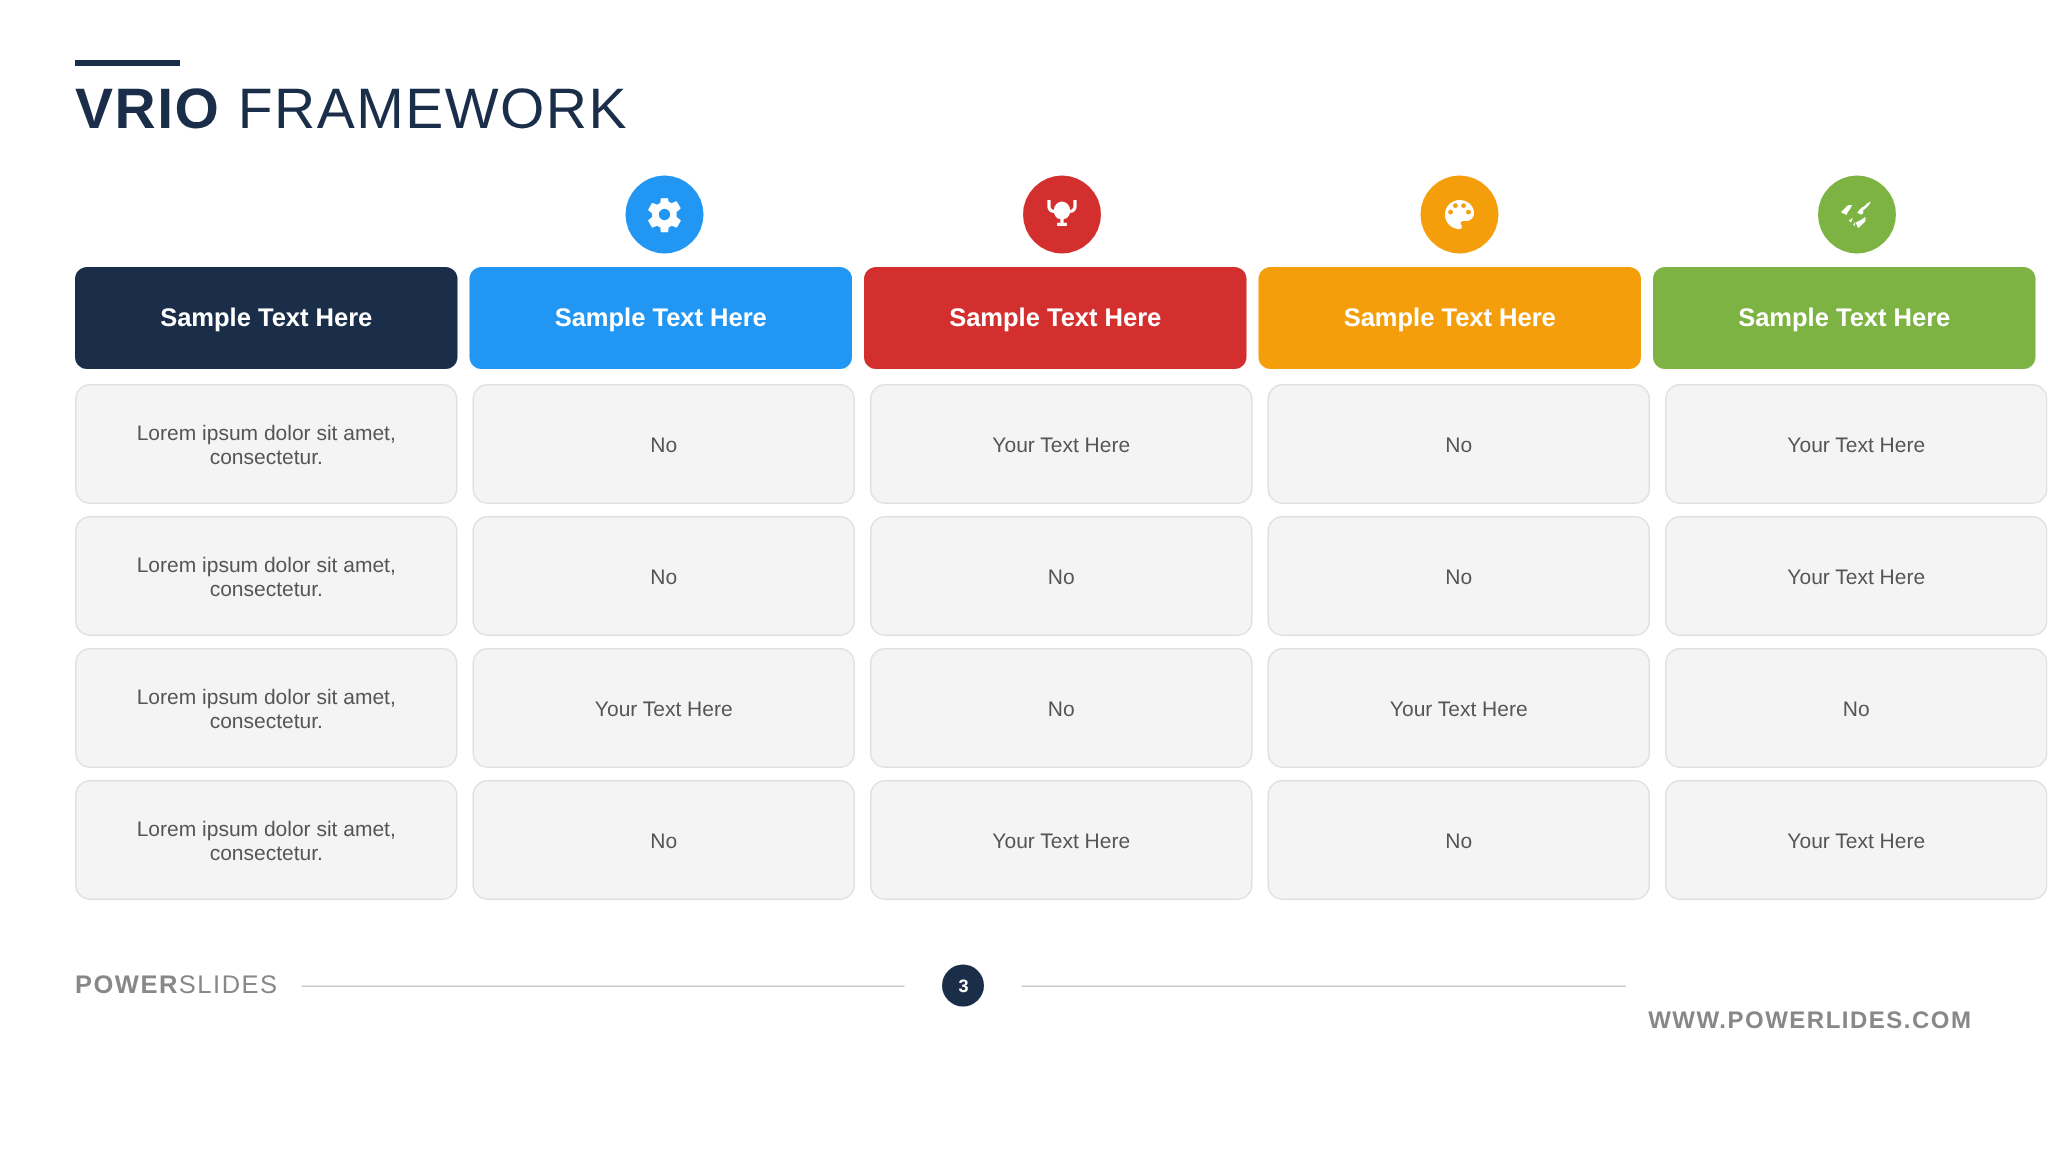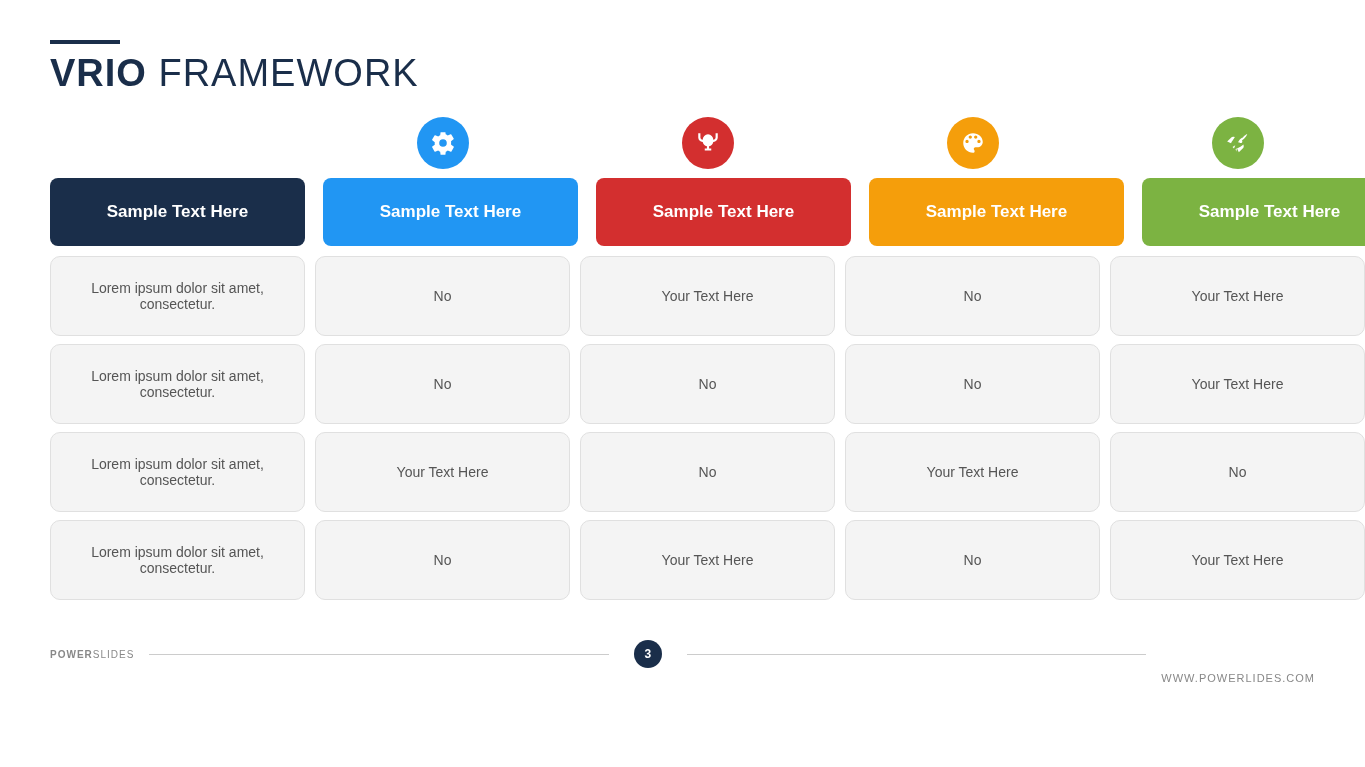--- a/index.html
+++ b/index.html
@@ -76,21 +76,21 @@
       align-items: center;
       justify-content: center;
       font-size: 22px;
       color: #fff;
     }
 
     
     .header-row {
       display: grid;
       grid-template-columns: 255px 255px 255px 255px 255px;
-      gap: 18px;
+      gap: 8px;
       margin-bottom: 10px;
     }
 
     .header-cell {
       border-radius: 8px;
       padding: 16px 12px;
       display: flex;
       align-items: center;
       justify-content: center;
       text-align: center;
@@ -131,21 +131,21 @@
     
     .footer {
       display: flex;
       align-items: center;
       justify-content: space-between;
       margin-top: 16px;
       padding-top: 8px;
     }
 
     .footer-left {
-      font-size: 10px;
+      font-size: 17px;
       color: #888;
       font-weight: 700;
       letter-spacing: 1px;
       display: flex;
       align-items: center;
       gap: 12px;
     }
 
     .footer-line {
       flex: 1;
@@ -162,23 +162,23 @@
       display: flex;
       align-items: center;
       justify-content: center;
       color: #fff;
       font-size: 12px;
       font-weight: 700;
       margin: 0 10px;
     }
 
     .footer-right {
-      font-size: 11px;
+      font-size: 16px;
       color: #888;
-      font-weight: 400;
+      font-weight: 700;
       letter-spacing: 1px;
       display: flex;
       align-items: center;
       gap: 12px;
       margin-top: 48px;
     }
   </style>
 </head>
 <body>
 

